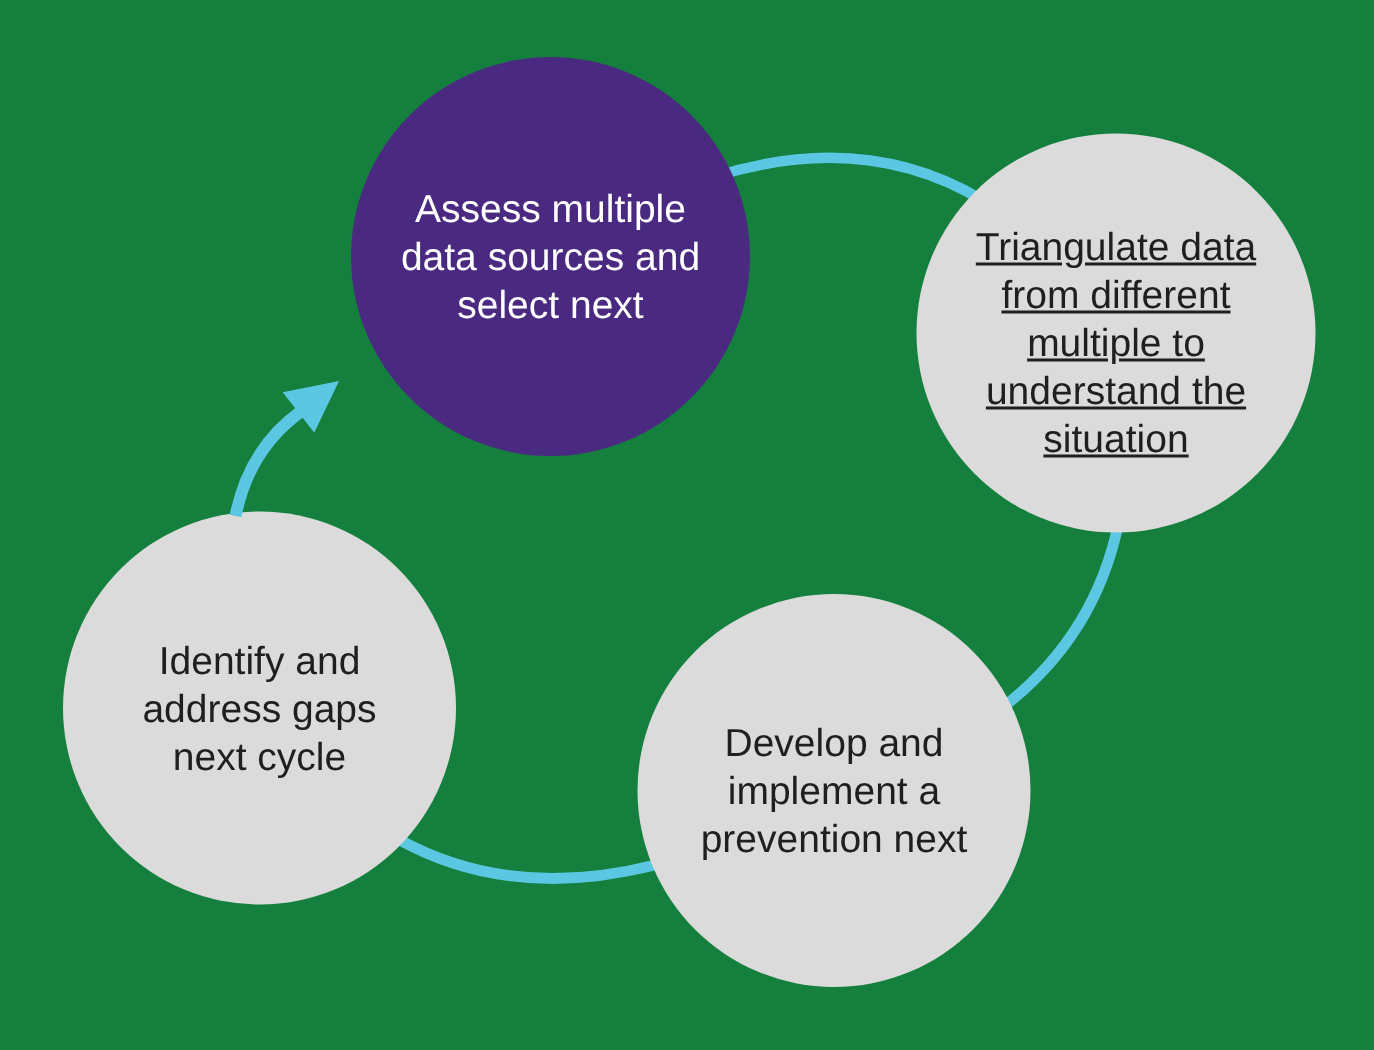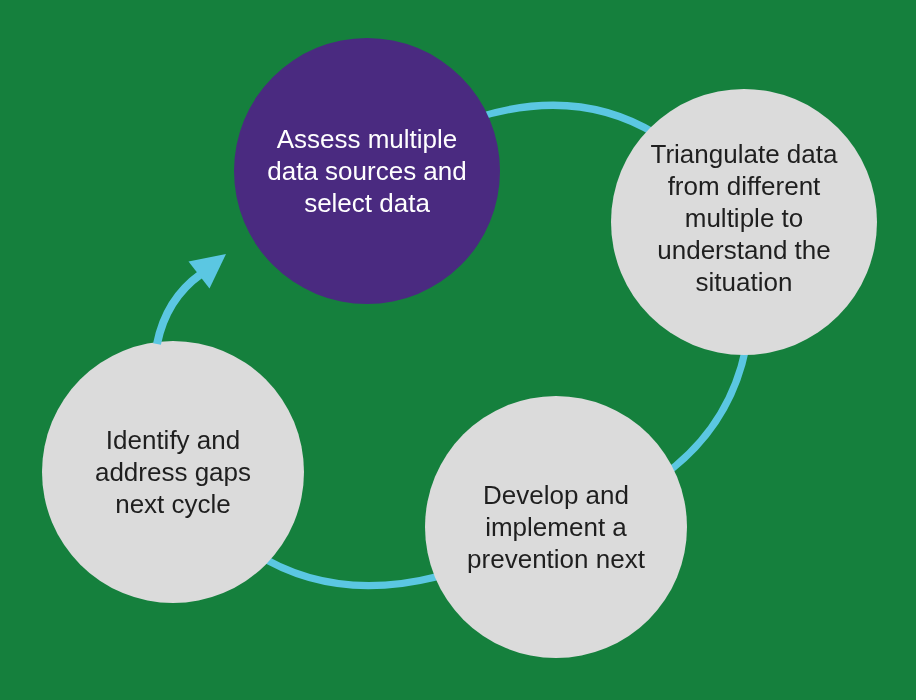--- a/index.html
+++ b/index.html
@@ -67,24 +67,24 @@
     <circle cx="556" cy="527" r="131" fill="#DBDBDB"></circle>
     <circle cx="173" cy="472" r="131" fill="#DBDBDB"></circle>
 
     <path class="arrow-shaft" d="M 157 344 Q 166 299 201 274" stroke="#5BC7E2"></path>
     <polygon points="226,254 209.5,288.5 188.5,261.5" fill="#5BC7E2"></polygon>
   </svg>
 
   <div class="step-label light" style="left:234px; top:38px; width:266px; height:266px;">
     <span>Assess multiple</span>
     <span>data sources and</span>
-    <span>select data</span>
+    <span>select next</span>
   </div>
 
-  <div class="step-label" style="left:611px; top:85px; width:266px; height:266px;">
+  <div class="step-label" style="left:611px; top:95px; width:266px; height:266px;text-decoration:underline;">
     <span>Triangulate data</span>
     <span>from different</span>
     <span>multiple to</span>
     <span>understand the</span>
     <span>situation</span>
   </div>
 
   <div class="step-label" style="left:425px; top:396px; width:262px; height:262px;">
     <span>Develop and</span>
     <span>implement a</span>

